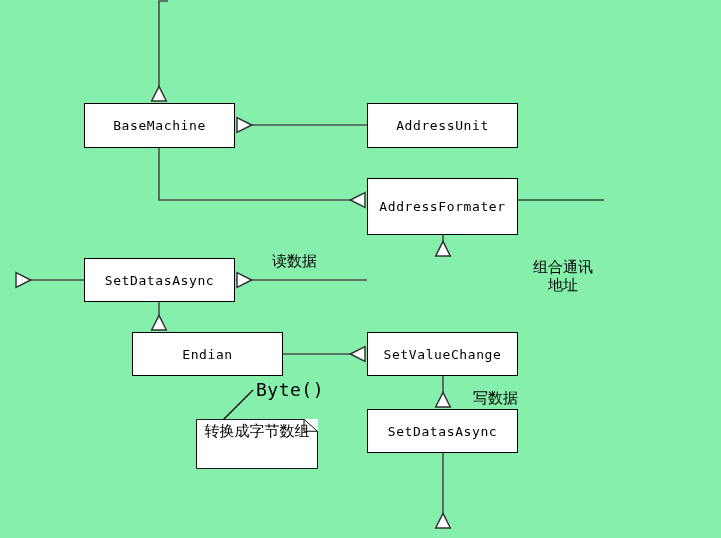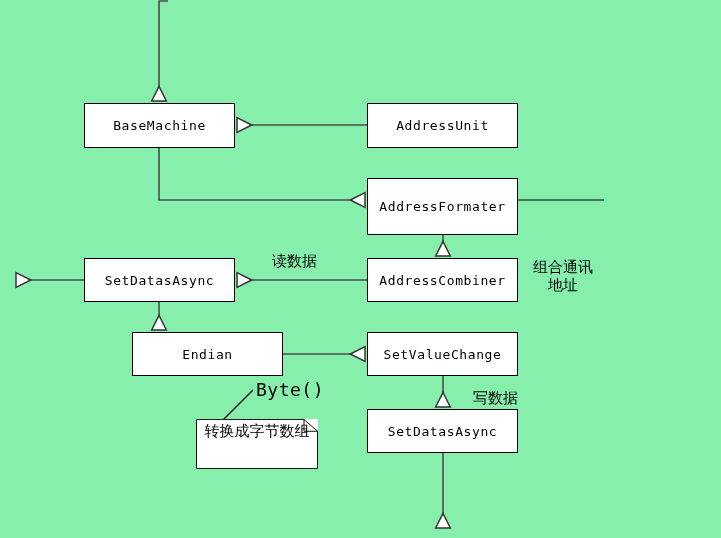--- a/index.html
+++ b/index.html
@@ -127,23 +127,20 @@
   </div>
 
   <div class="node" style="left:367px; top:178px; width:151px; height:57px;">
     <span>AddressFormater</span>
   </div>
 
   <div class="node" style="left:84px; top:258px; width:151px; height:44px;">
     <span>SetDatasAsync</span>
   </div>
 
-  <div class="node" style="left:367px; top:258px; width:151px; height:44px;">
-    <span>AddressCombiner</span>
-  </div>
 
   <div class="node" style="left:84px; top:332px; width:151px; height:44px;margin-left:48px;">
     <span>Endian</span>
   </div>
 
   <div class="node" style="left:367px; top:332px; width:151px; height:44px;">
     <span>SetValueChange</span>
   </div>
 
   <div class="node" style="left:367px; top:409px; width:151px; height:44px;">

